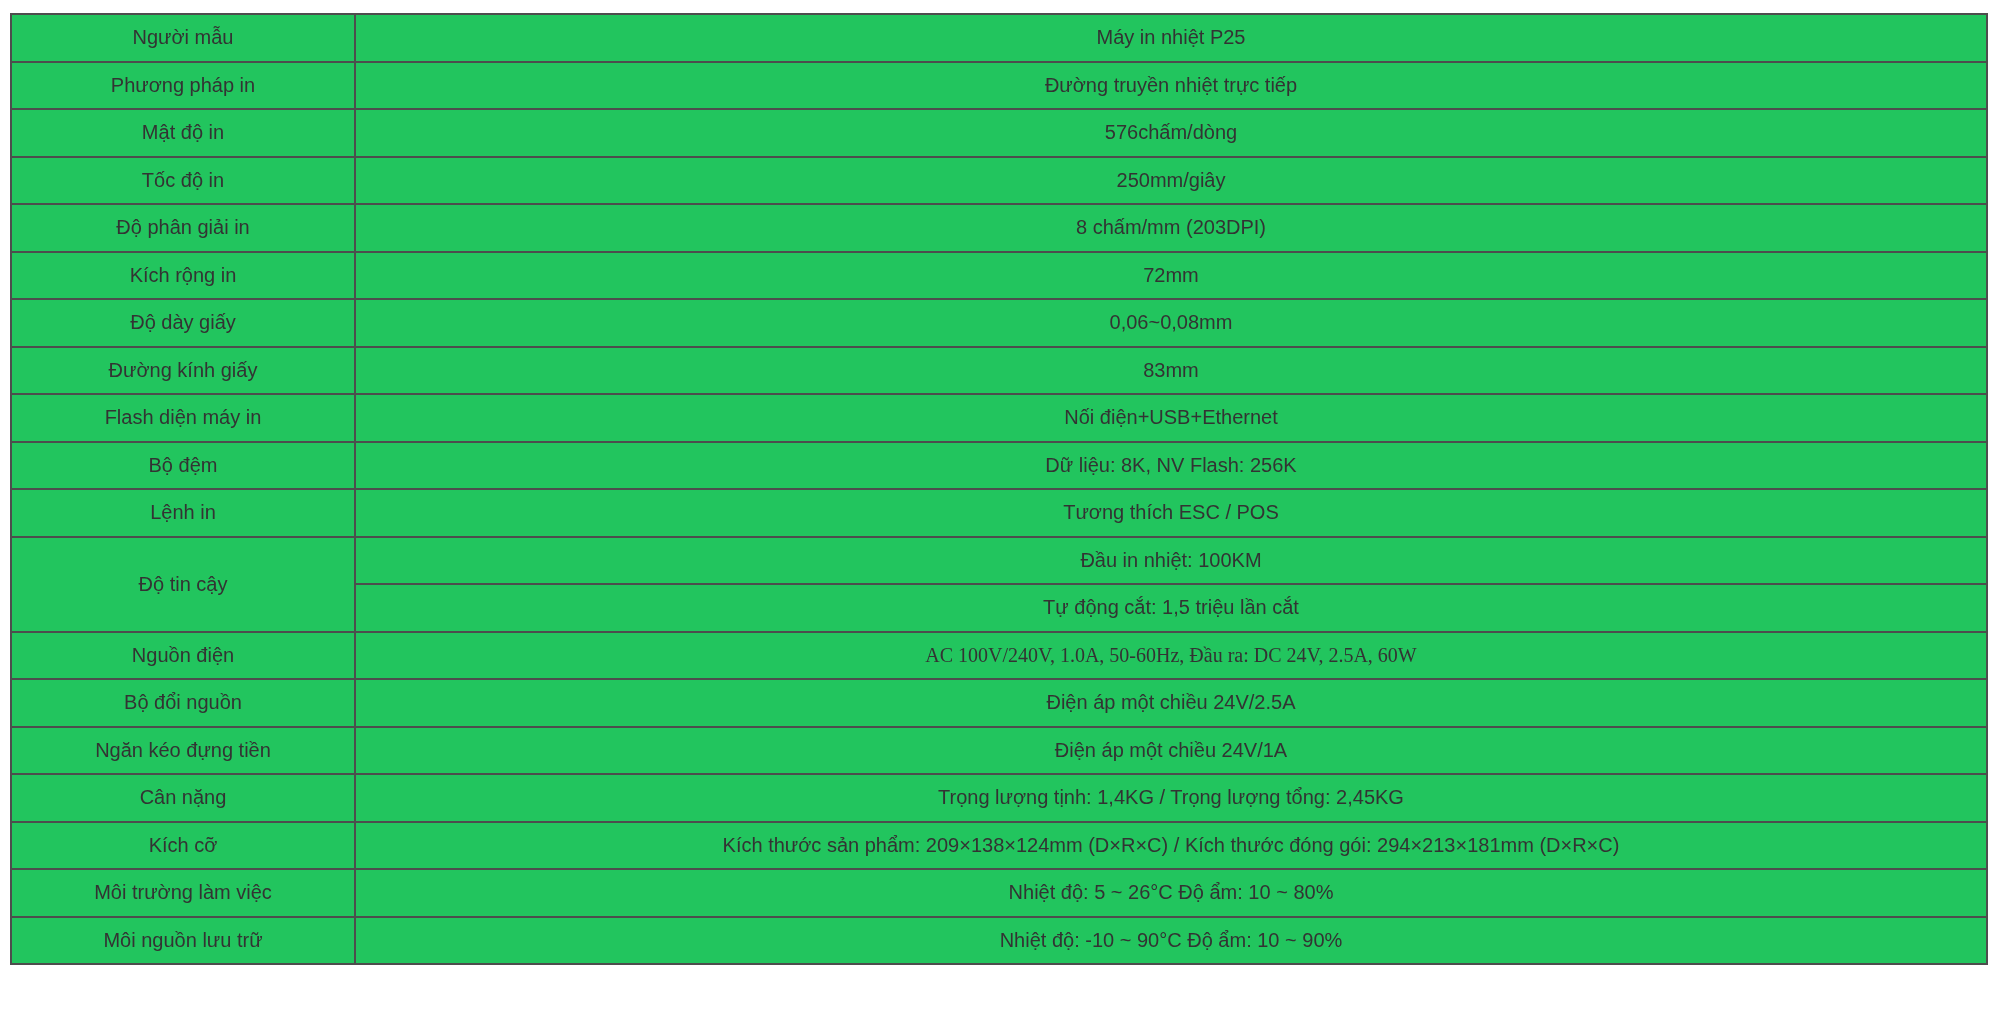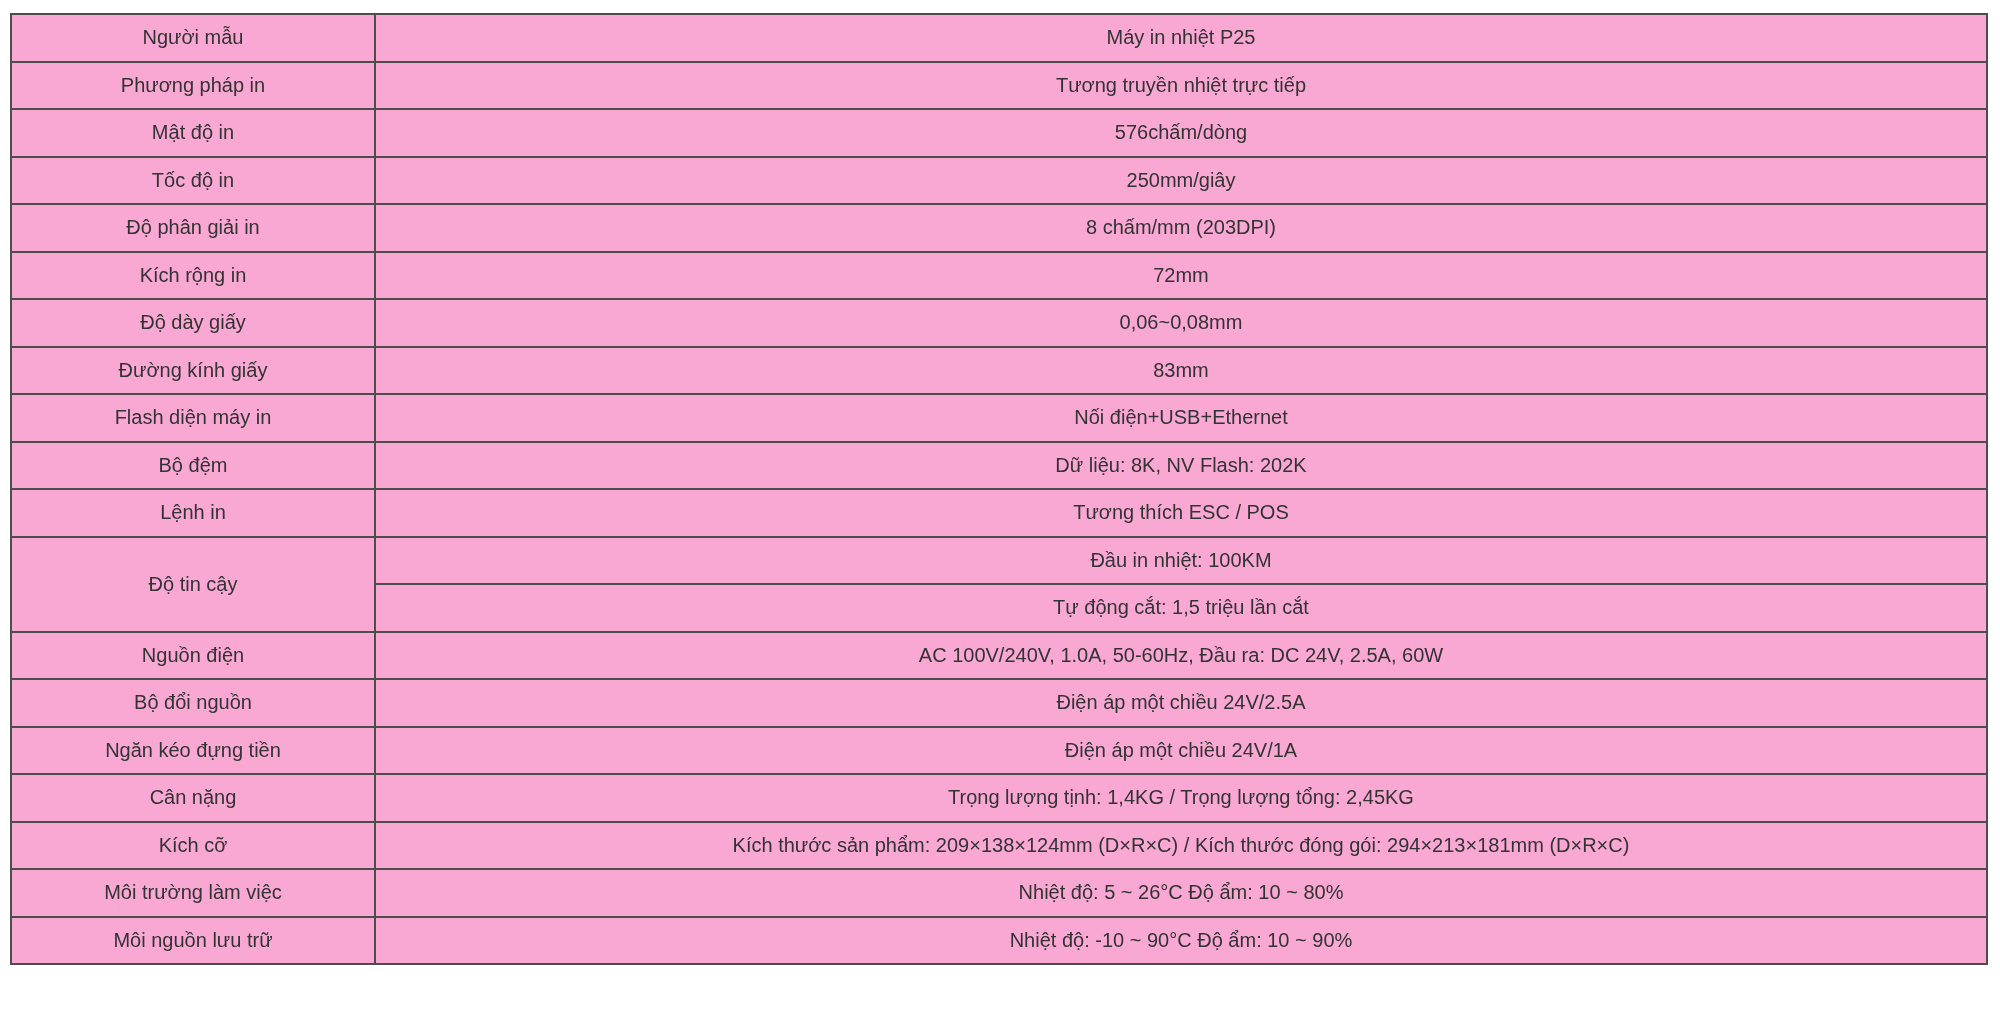--- a/index.html
+++ b/index.html
@@ -20,41 +20,41 @@
     width: 1978px;
     table-layout: fixed;
   }
   table.spec-table td {
     border: 2px solid #4d4d4d;
     height: 45.5px;
     text-align: center;
     vertical-align: middle;
     font-size: 20px;
     color: #333333;
-    padding: 0 16px;
-    background: #f9a8d4;
+    padding: 0 6px;
+    background: #22c55e;
     overflow: hidden;
     white-space: nowrap;
   }
   td.label-cell { width: 330px; }
-  td.dark-value { color: #000000; }
+  td.dark-value { color: #000000; font-family: Liberation Serif, serif; }
 </style>
 </head>
 <body>
 
 <div class="page">
   <table class="spec-table">
     <tbody>
       <tr>
         <td class="label-cell">Người mẫu</td>
         <td>Máy in nhiệt P25</td>
       </tr>
       <tr>
         <td class="label-cell">Phương pháp in</td>
-        <td>Tương truyền nhiệt trực tiếp</td>
+        <td>Đường truyền nhiệt trực tiếp</td>
       </tr>
       <tr>
         <td class="label-cell">Mật độ in</td>
         <td>576chấm/dòng</td>
       </tr>
       <tr>
         <td class="label-cell">Tốc độ in</td>
         <td>250mm/giây</td>
       </tr>
       <tr>
@@ -72,21 +72,21 @@
       <tr>
         <td class="label-cell">Đường kính giấy</td>
         <td>83mm</td>
       </tr>
       <tr>
         <td class="label-cell">Flash diện máy in</td>
         <td>Nối điện+USB+Ethernet</td>
       </tr>
       <tr>
         <td class="label-cell">Bộ đệm</td>
-        <td>Dữ liệu: 8K, NV Flash: 202K</td>
+        <td>Dữ liệu: 8K, NV Flash: 256K</td>
       </tr>
       <tr>
         <td class="label-cell">Lệnh in</td>
         <td>Tương thích ESC / POS</td>
       </tr>
       <tr>
         <td class="label-cell" rowspan="2">Độ tin cậy</td>
         <td>Đầu in nhiệt: 100KM</td>
       </tr>
       <tr>

